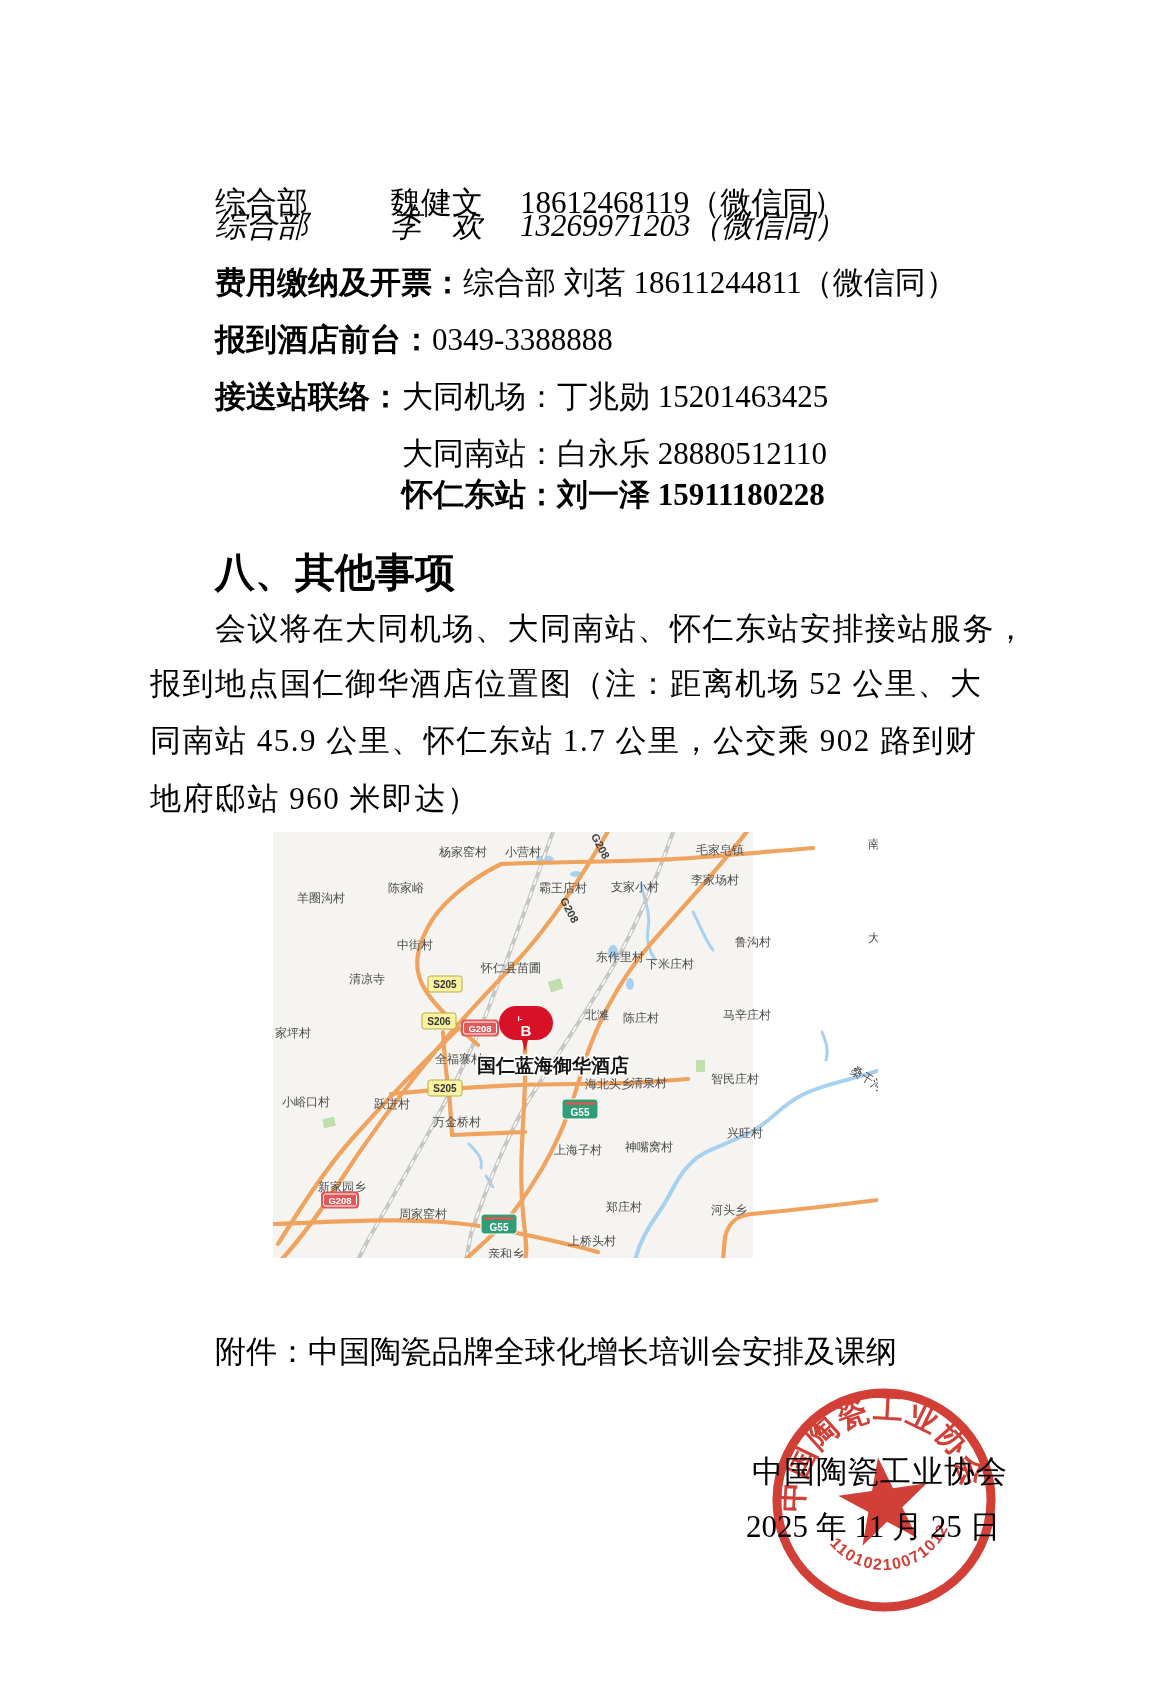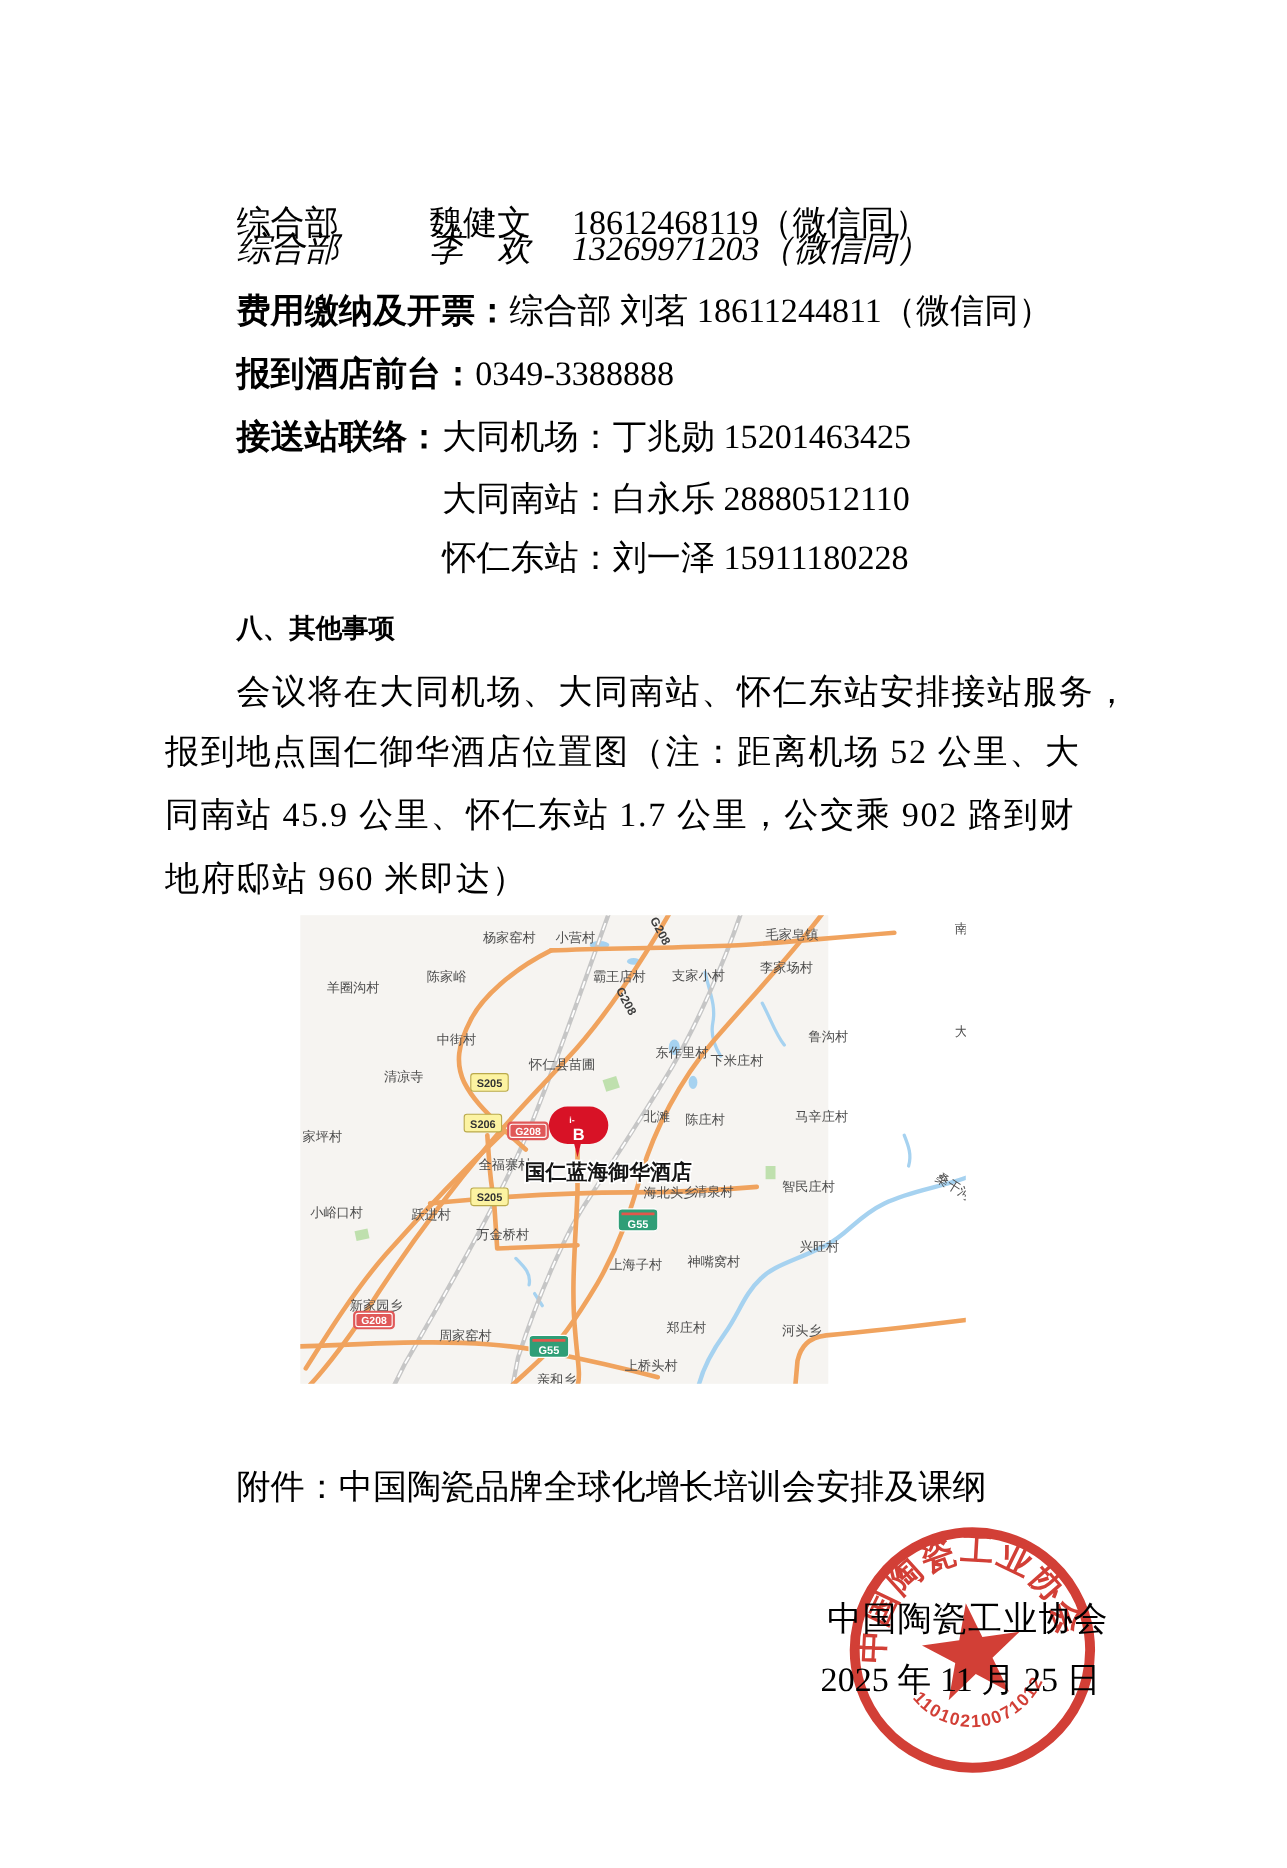--- a/index.html
+++ b/index.html
@@ -36,25 +36,25 @@
 </div>
 <div class="abs doc-line" style="left:215px;top:321px;text-align:right;">
   <span class="hei">报到酒店前台：</span><span>0349-3388888</span>
 </div>
 <div class="abs doc-line" style="left:215px;top:378px;">
   <span class="hei seg" style="width:187px;font-family:Liberation Mono, monospace;">接送站联络：</span><span>大同机场：丁兆勋 15201463425</span>
 </div>
 <div class="abs doc-line" style="left:402px;top:435px;">
   <span>大同南站：白永乐 28880512110</span>
 </div>
-<div class="abs doc-line" style="left:402px;top:488px;">
+<div class="abs doc-line" style="left:402px;top:476px;font-weight:bold;">
   <span>怀仁东站：刘一泽 15911180228</span>
 </div>
 
-<div class="abs doc-line hei" style="left:215px;top:553px;font-size:24px;">八、其他事项</div>
+<div class="abs doc-line hei" style="left:215px;top:553px;font-size:40px;">八、其他事项</div>
 
 <div class="abs para-line" style="left:215px;top:608px;">会议将在大同机场、大同南站、怀仁东站安排接站服务，</div>
 <div class="abs para-line" style="left:150px;top:663px;">报到地点国仁御华酒店位置图（注：距离机场 52 公里、大</div>
 <div class="abs para-line" style="left:150px;top:720px;text-align:right;">同南站 45.9 公里、怀仁东站 1.7 公里，公交乘 902 路到财</div>
 <div class="abs para-line" style="left:150px;top:778px;">地府邸站 960 米即达）</div>
 
 <div id="map-wrap">
 <svg id="map-svg" viewBox="0 0 605 426" xmlns="http://www.w3.org/2000/svg">
 
   <g stroke="#a6d2f0" stroke-width="4" fill="none" stroke-linecap="round">

